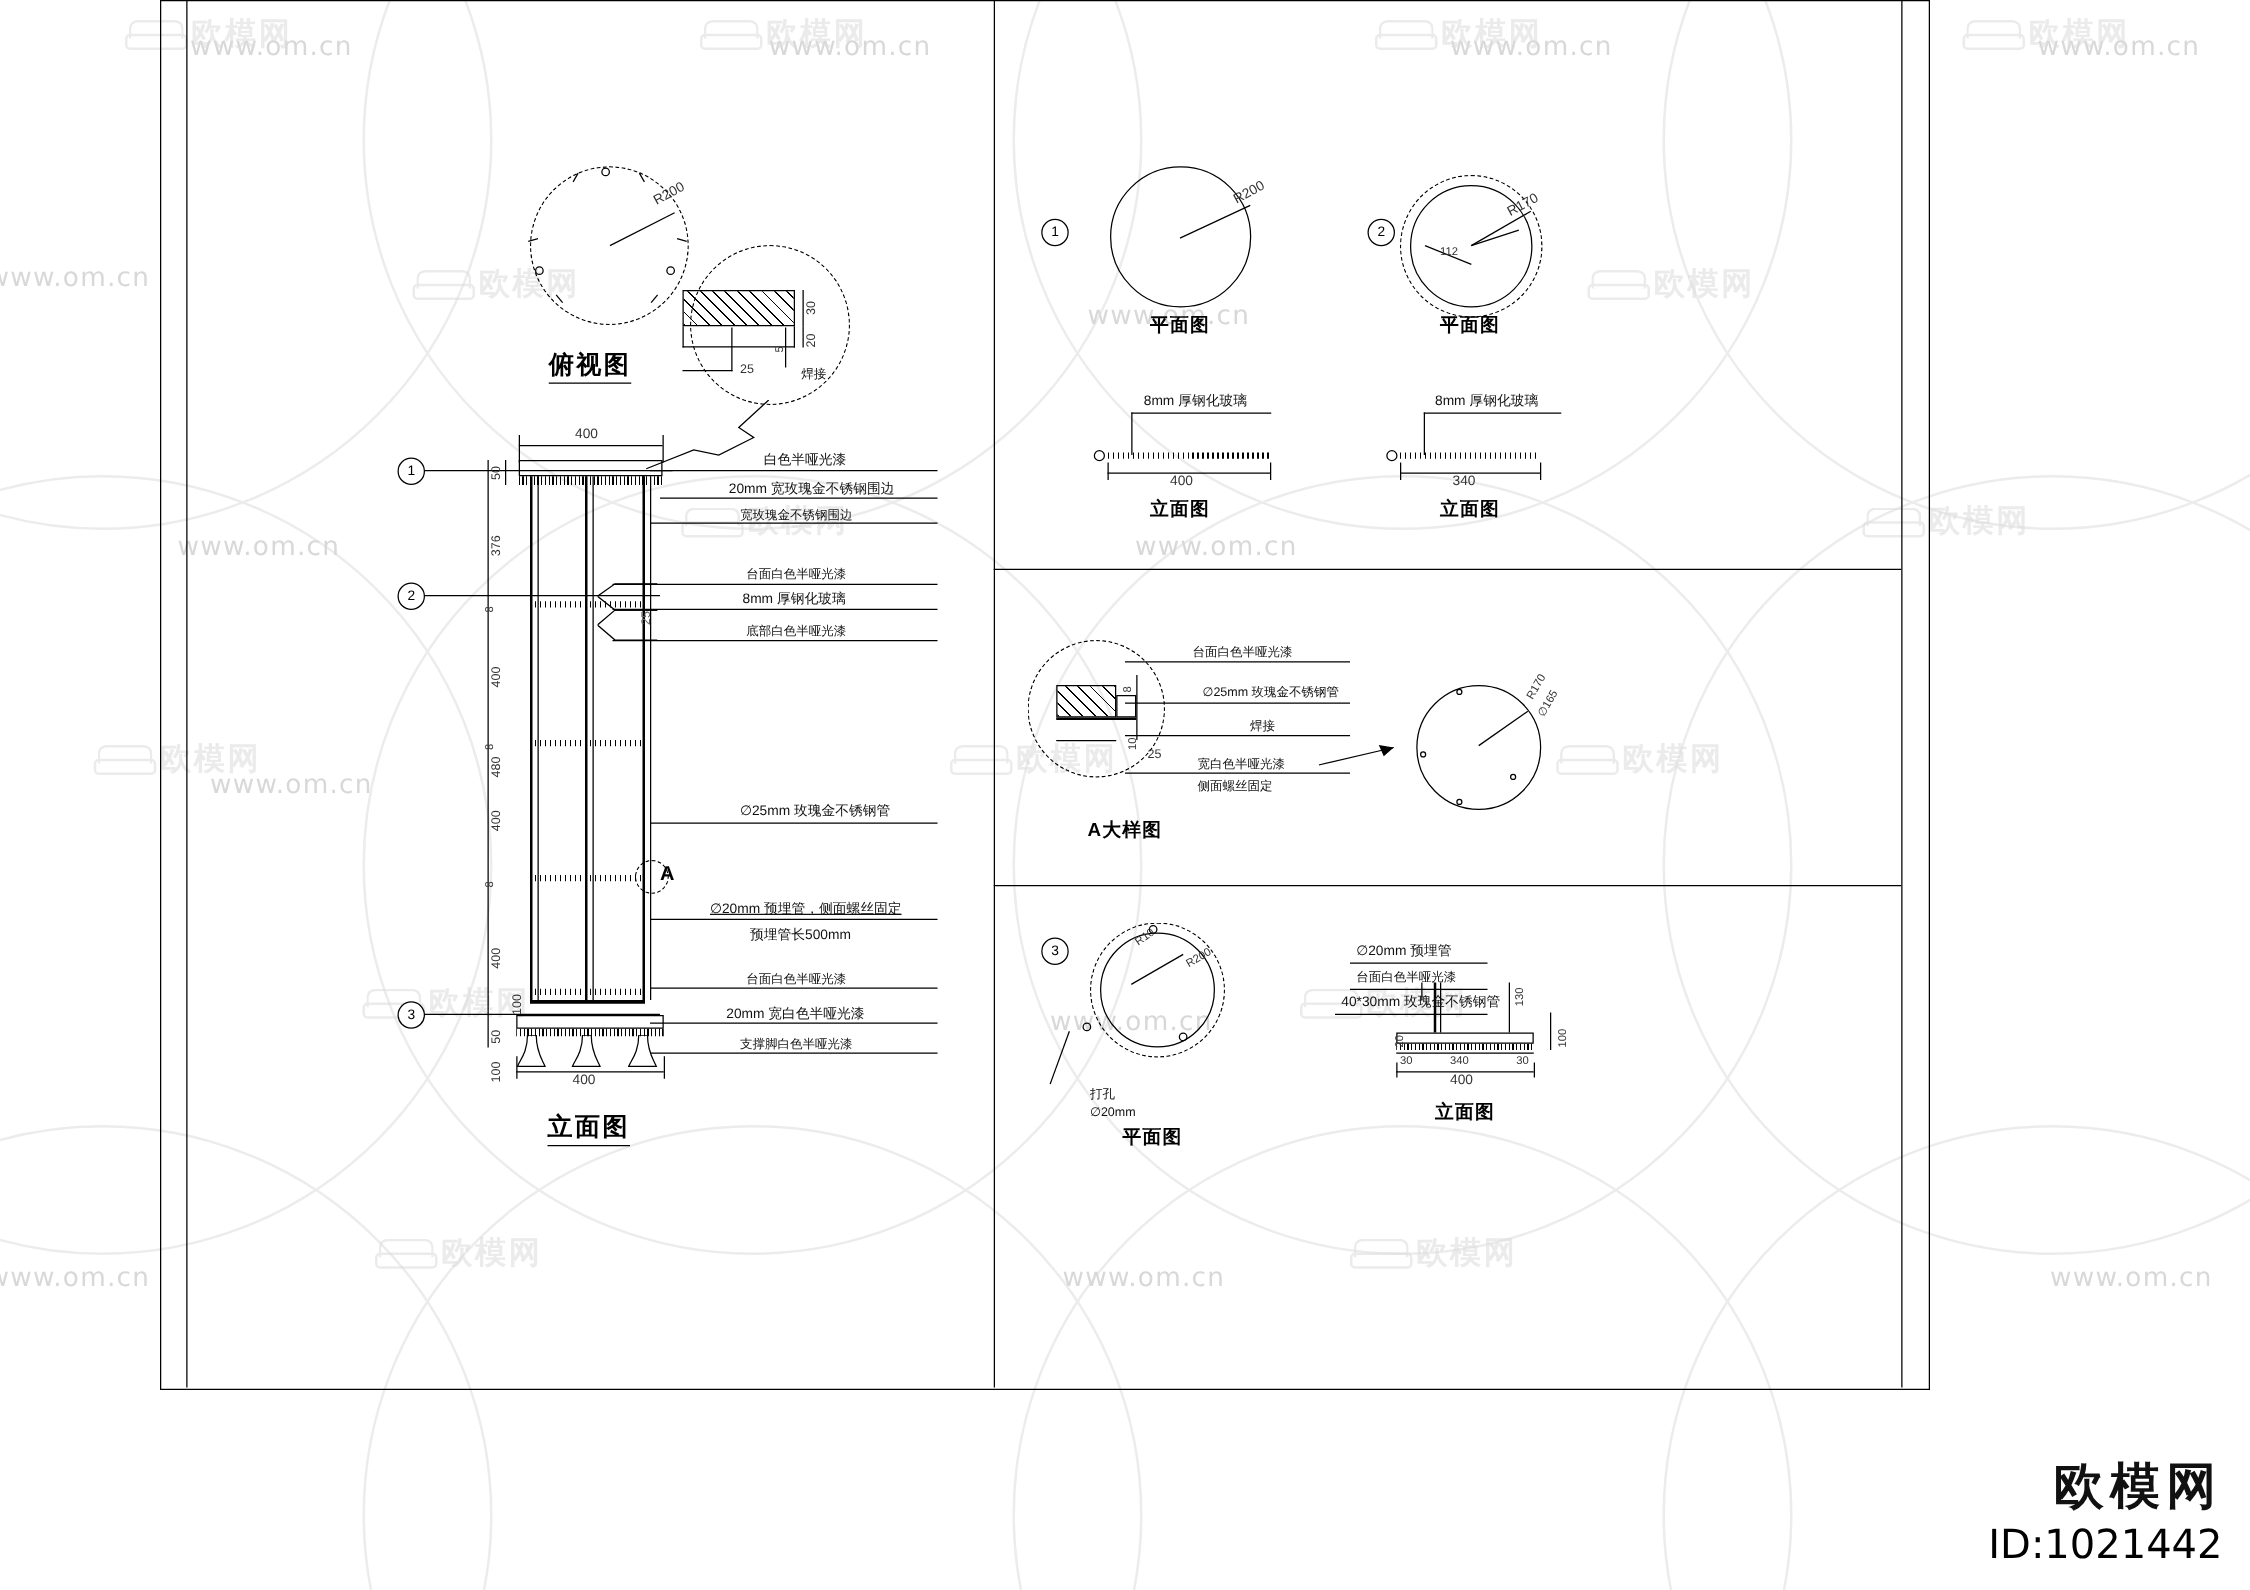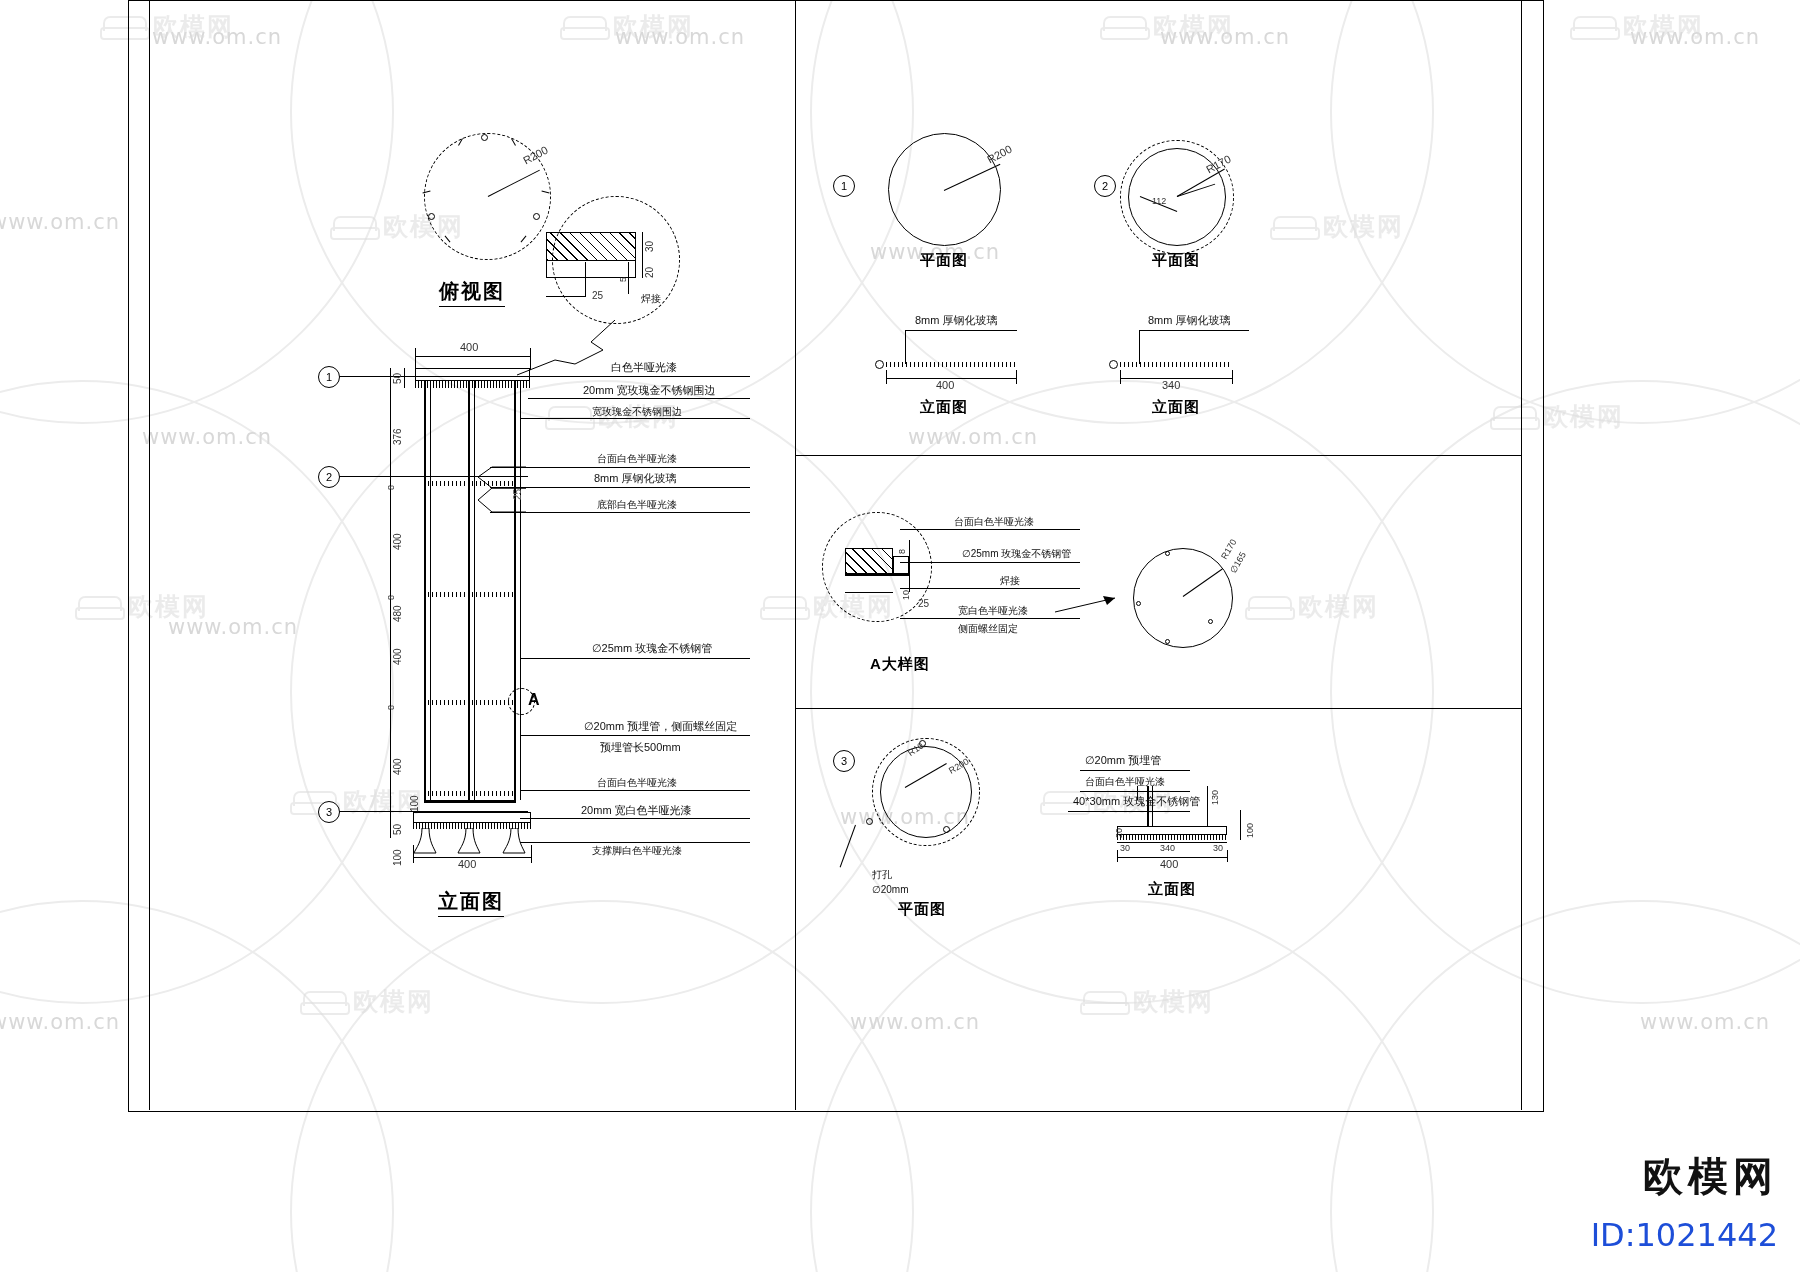--- a/index.html
+++ b/index.html
@@ -55,21 +55,21 @@
   .bandthin{position:absolute;z-index:4;box-sizing:border-box;
      background:repeating-linear-gradient(90deg,#000 0 1px,transparent 1px 4px);}
 
   
   .leader{position:absolute;height:1px;background:#000;z-index:4;}
 
   
   .idblock{position:absolute;right:22px;bottom:18px;text-align:right;z-index:8;}
   .idlogo{font-size:40px;font-weight:bold;letter-spacing:5px;color:#111;
           font-family:"DejaVu Sans", sans-serif;}
-  .idtxt{font-size:32px;color:#1d4ed8;margin-top:12px;font-family:"DejaVu Sans", sans-serif;}
+  .idtxt{font-size:32px;color:#000000;margin-top:0;font-family:"DejaVu Sans", sans-serif;}
 </style>
 </head>
 <body>
 
 <div class="sheet">
 
   <div class="wm-layer">
     <div class="wm-arc" style="left:-230px;top:-200px;width:620px;height:620px;"></div>
     <div class="wm-arc" style="left:-230px;top:380px;width:620px;height:620px;"></div>
     <div class="wm-arc" style="left:-230px;top:900px;width:620px;height:620px;"></div>
@@ -296,31 +296,31 @@
 
     <svg style="position:absolute;left:478px;top:460px;width:48px;height:60px;z-index:4;">
       <polyline points="48,7 14,7 0,17 14,28 48,28" fill="none" stroke="#000" stroke-width="1"></polyline>
       <polyline points="48,28 14,28 0,40 14,52 48,52" fill="none" stroke="#000" stroke-width="1"></polyline>
     </svg>
 
     <div class="thin" style="left:520px;top:658px;width:230px;height:1px;"></div>
     <div class="lbl cnlbl" style="left:592px;top:641px;">∅25mm 玫瑰金不锈钢管</div>
 
     <div class="thin" style="left:520px;top:735px;width:230px;height:1px;"></div>
-    <div class="lbl cnlbl" style="left:584px;top:719px;">∅20mm 预埋管，侧面螺丝固定</div>
+    <div class="lbl cnlbl" style="left:568px;top:719px;text-decoration:underline;">∅20mm 预埋管，侧面螺丝固定</div>
     <div class="lbl cnlbl" style="left:600px;top:740px;">预埋管长500mm</div>
 
     <div class="thin" style="left:520px;top:790px;width:230px;height:1px;"></div>
     <div class="lbl cnlbl" style="left:597px;top:776px;font-size:10px;">台面白色半哑光漆</div>
 
     <div class="thin" style="left:520px;top:818px;width:230px;height:1px;"></div>
     <div class="lbl cnlbl" style="left:581px;top:803px;">20mm 宽白色半哑光漆</div>
 
     <div class="thin" style="left:520px;top:842px;width:230px;height:1px;"></div>
-    <div class="lbl cnlbl" style="left:592px;top:828px;font-size:10px;margin-top:16px;">支撑脚白色半哑光漆</div>
+    <div class="lbl cnlbl" style="left:592px;top:828px;font-size:10px;">支撑脚白色半哑光漆</div>
   </div>
 
   <div>
     <div class="bub" style="left:833px;top:175px;">1</div>
     <div class="cir" style="left:888px;top:133px;width:113px;height:113px;"></div>
     <div class="leader" style="left:944px;top:190px;width:62px;transform:rotate(-25deg);transform-origin:left center;"></div>
     <div class="lbl num" style="left:985px;top:155px;transform:rotate(-28deg);transform-origin:left top;">R200</div>
     <div class="lbl midcn" style="left:920px;top:251px;">平面图</div>
 
     <div class="lbl cnlbl" style="left:915px;top:313px;">8mm 厚钢化玻璃</div>

